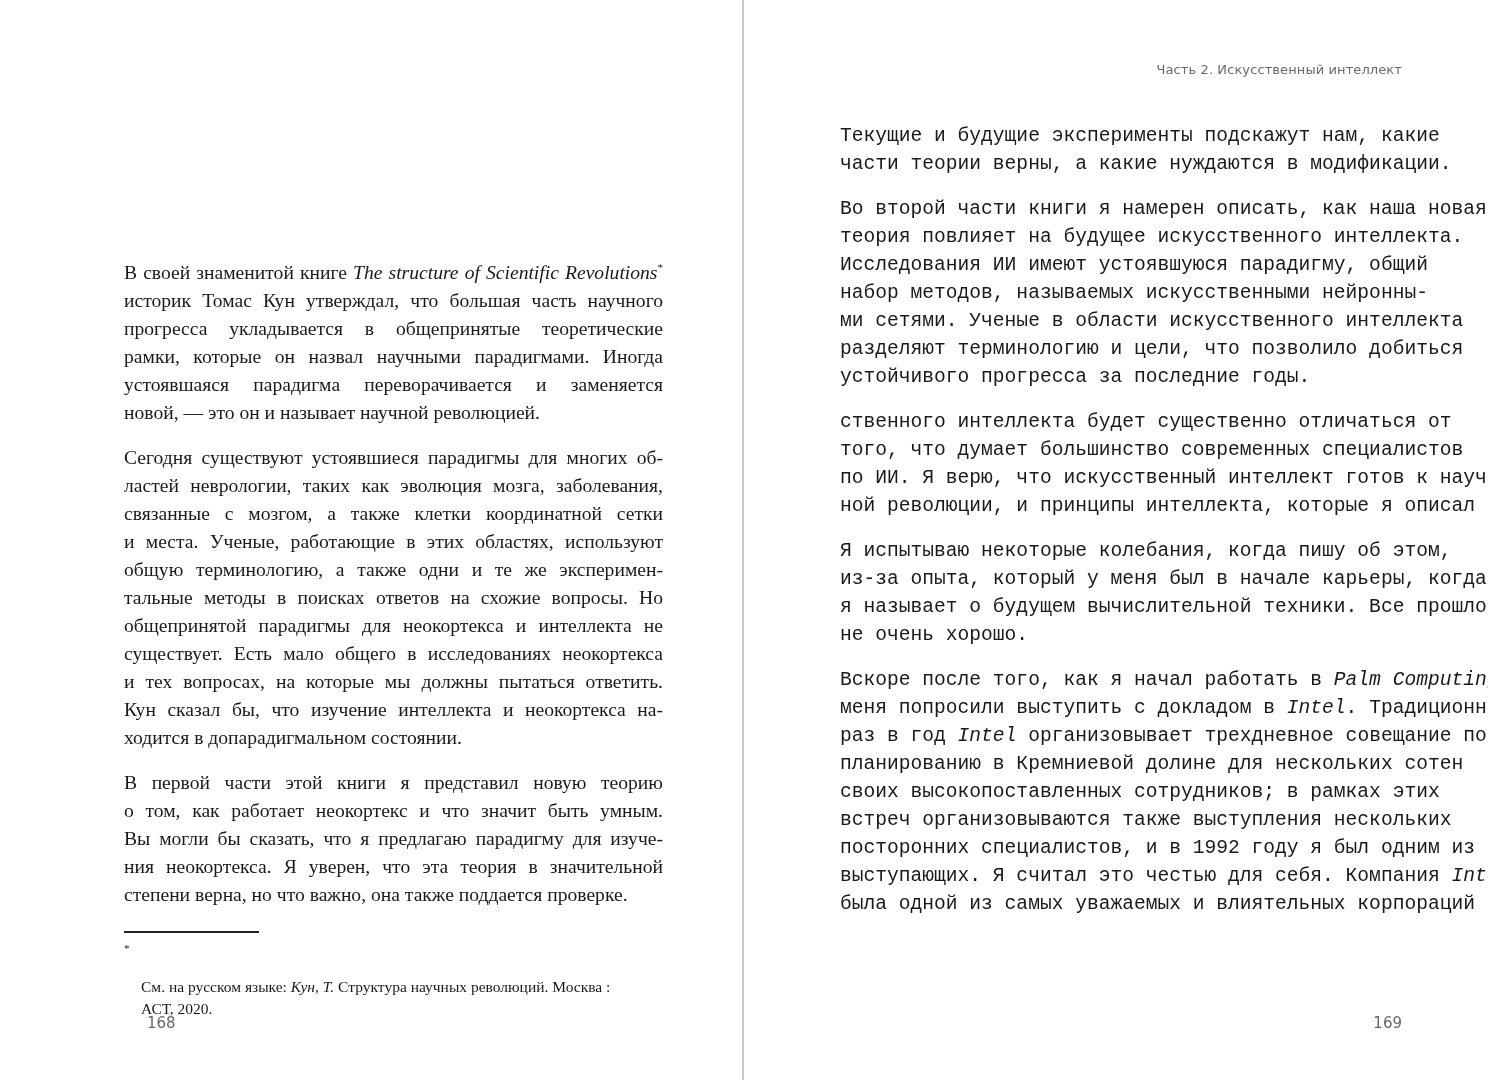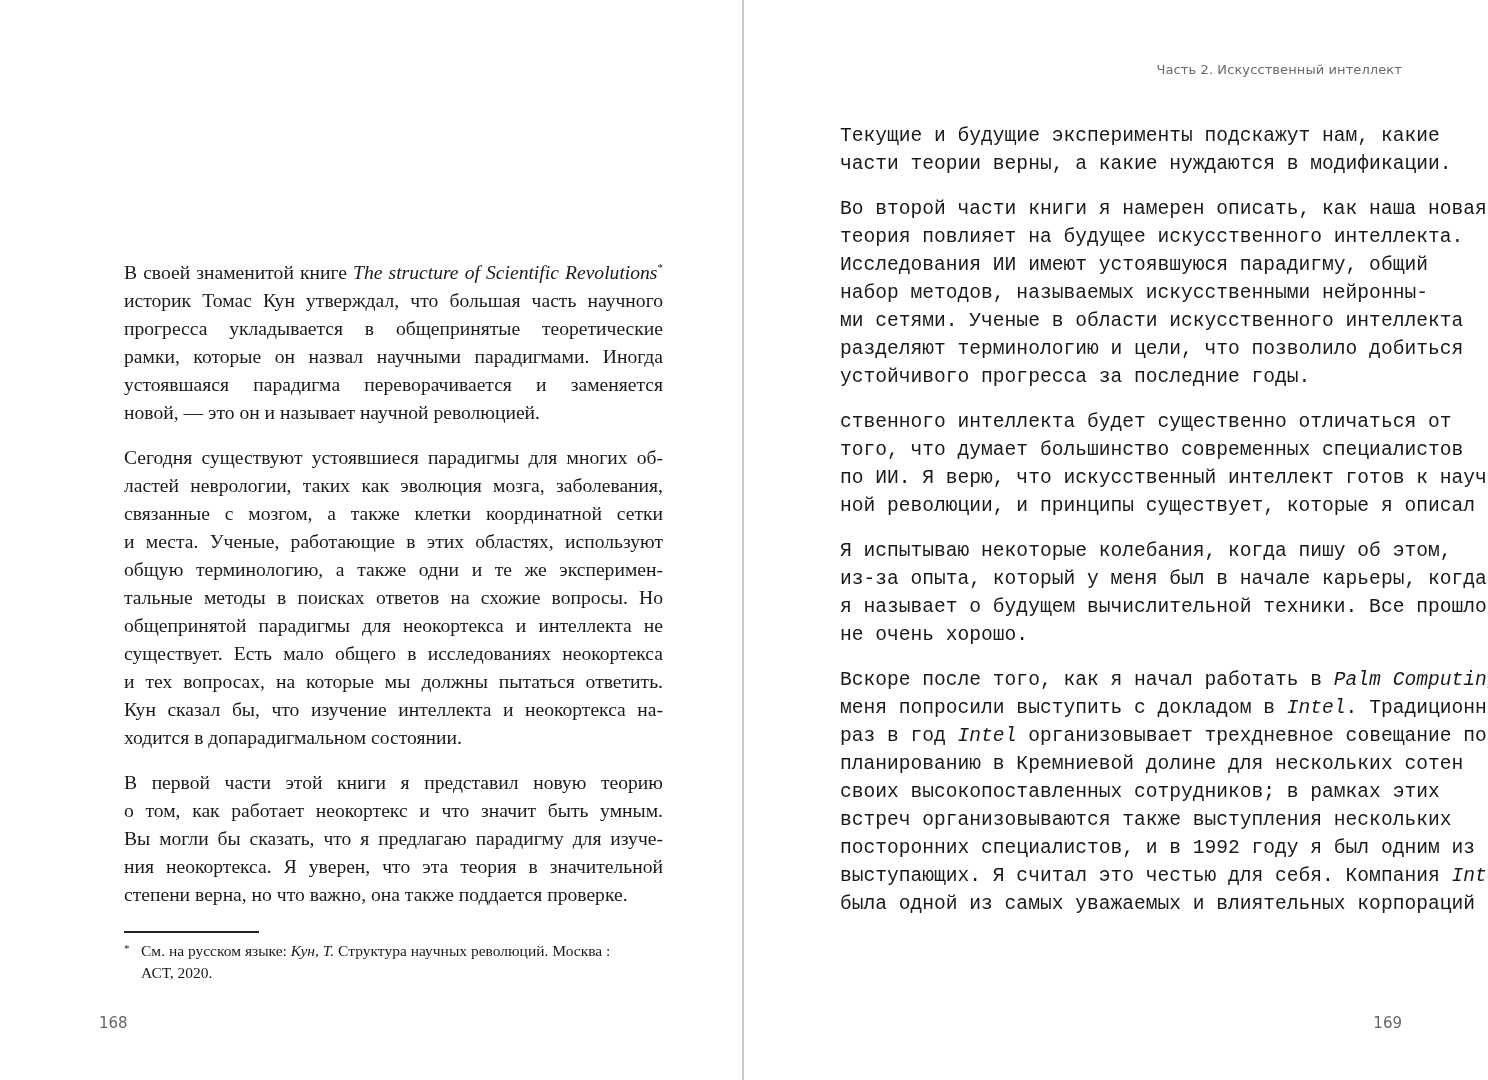--- a/index.html
+++ b/index.html
@@ -85,27 +85,29 @@
     }
     .footnote .fn-star {
       position: absolute;
       left: 0;
       top: -3px;
       font-size: 11px;
     }
     .footnote .fn-body {
       margin-left: 17px;
       display: block;
+      margin-top: 36px;
     }
     .folio {
       position: absolute;
       top: 1014px;
       font-family: "DejaVu Sans", sans-serif;
       font-size: 15px;
       color: #666666;
+      margin-left: 48px;
     }
     .page.left .folio { left: 83px; }
     .page.right .folio { right: 86px; }
   </style>
 </head>
 <body>
 
 <div class="spread">
 
   <div class="page left">
@@ -164,21 +166,21 @@
           <span class="line"><span>Исследования ИИ имеют устоявшуюся парадигму, общий</span></span>
           <span class="line"><span>набор методов, называемых искусственными нейронны-</span></span>
           <span class="line"><span>ми сетями. Ученые в области искусственного интеллекта</span></span>
           <span class="line"><span>разделяют терминологию и цели, что позволило добиться</span></span>
           <span class="line end"><span>устойчивого прогресса за последние годы.</span></span>
         </p>
         <p>
           <span class="line"><span>ственного интеллекта будет существенно отличаться от</span></span>
           <span class="line"><span>того, что думает большинство современных специалистов</span></span>
           <span class="line"><span>по ИИ. Я верю, что искусственный интеллект готов к науч-</span></span>
-          <span class="line"><span>ной революции, и принципы существует, которые я описал</span></span>
+          <span class="line"><span>ной революции, и принципы интеллекта, которые я описал</span></span>
         </p>
         <p>
           <span class="line"><span>Я испытываю некоторые колебания, когда пишу об этом,</span></span>
           <span class="line"><span>из-за опыта, который у меня был в начале карьеры, когда</span></span>
           <span class="line"><span>я называет о будущем вычислительной техники. Все прошло</span></span>
           <span class="line end"><span>не очень хорошо.</span></span>
         </p>
         <p>
           <span class="line"><span>Вскоре после того, как я начал работать в </span><em>Palm Computing</em><span>,</span></span>
           <span class="line"><span>меня попросили выступить с докладом в </span><em>Intel</em><span>. Традиционно</span></span>

